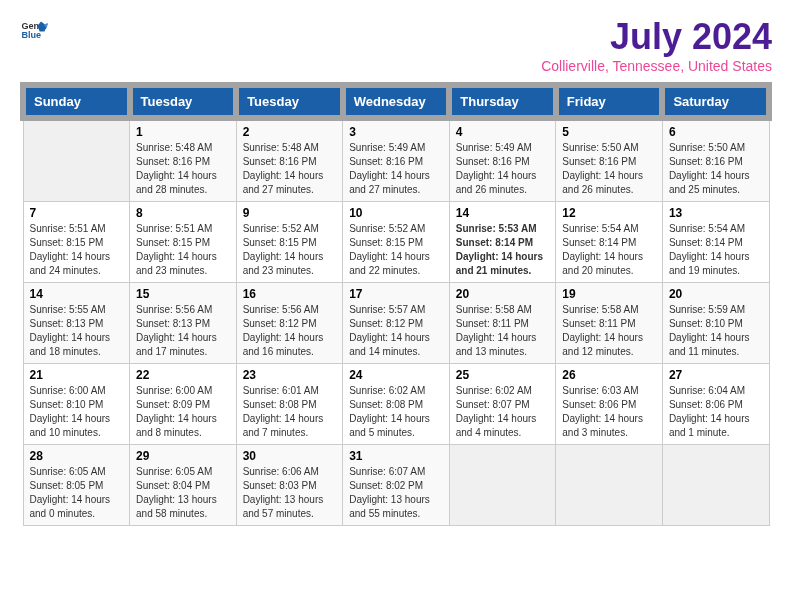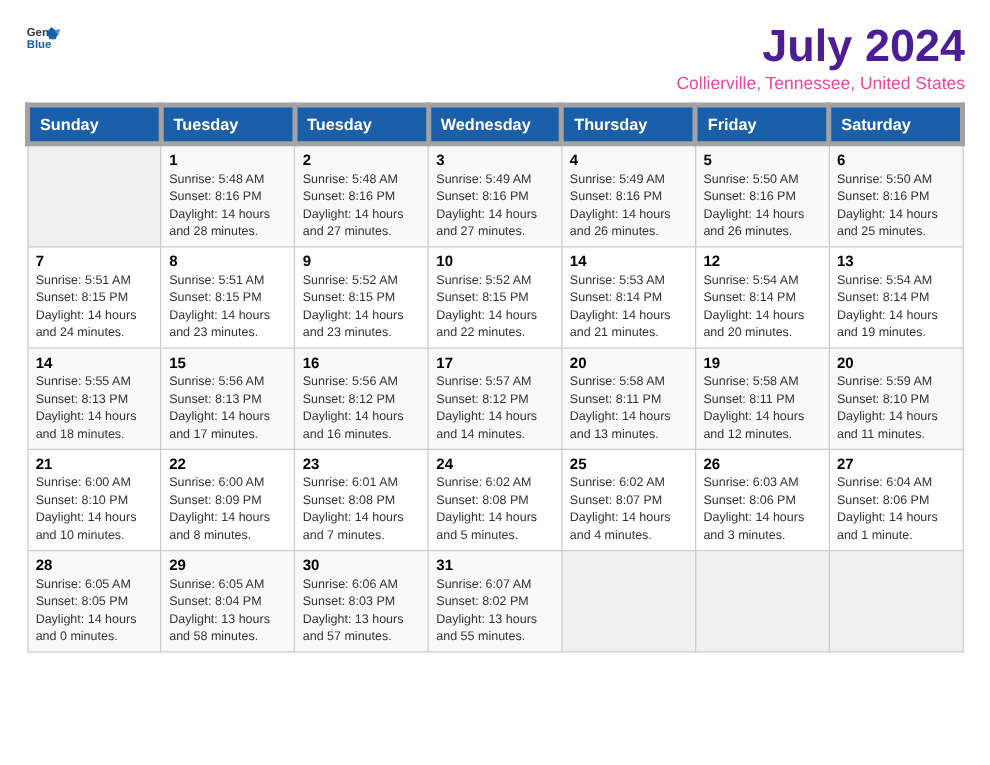--- a/index.html
+++ b/index.html
@@ -42,21 +42,21 @@
       border-collapse: collapse;
       font-size: 11px;
     }
     thead tr th {
       background-color: #1a5fa8;
       color: #fff;
       text-align: left;
       padding: 6px 8px;
       font-size: 13px;
       font-weight: bold;
-      border: 4px solid #a3a3a3;
+      border: 6px solid #a3a3a3;
     }
     tbody tr td {
       border: 1px solid #ccc;
       padding: 4px 6px;
       vertical-align: top;
       width: calc(100% / 7);
       height: 80px;
     }
     .day-num {
       font-weight: bold;
@@ -179,21 +179,21 @@
         </td>
         <td>
           <span class="day-num">10</span>
           <div class="day-info" style="white-space: pre-line;">Sunrise: 5:52 AM
 Sunset: 8:15 PM
 Daylight: 14 hours
 and 22 minutes.</div>
         </td>
         <td>
           <span class="day-num">14</span>
-          <div class="day-info" style="white-space: pre-line;">Sunrise: 5:53 AM
+          <div class="day-info" style="white-space: pre-line; font-weight: bold;">Sunrise: 5:53 AM
 Sunset: 8:14 PM
 Daylight: 14 hours
 and 21 minutes.</div>
         </td>
         <td>
           <span class="day-num">12</span>
           <div class="day-info" style="white-space: pre-line;">Sunrise: 5:54 AM
 Sunset: 8:14 PM
 Daylight: 14 hours
 and 20 minutes.</div>

